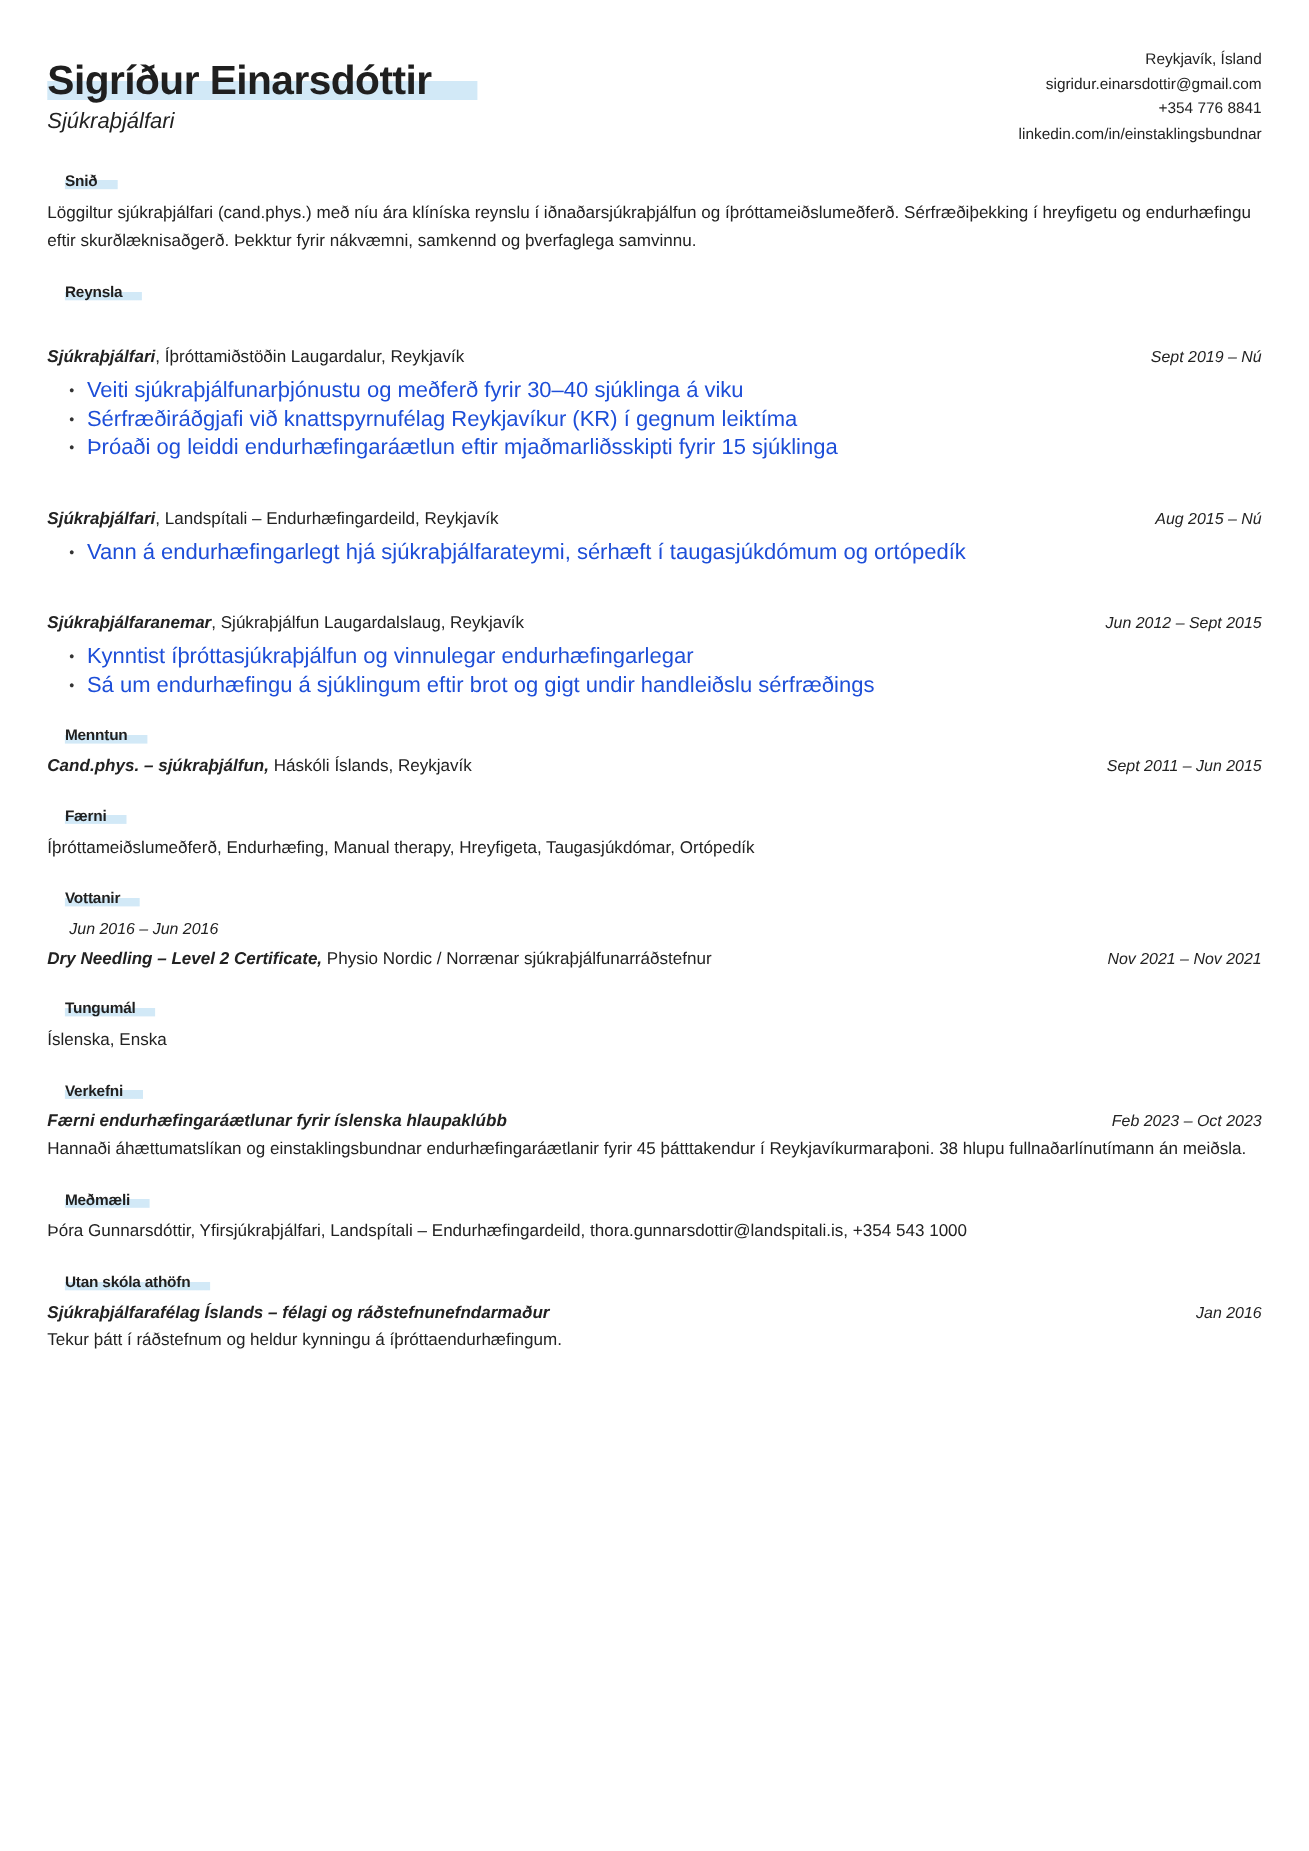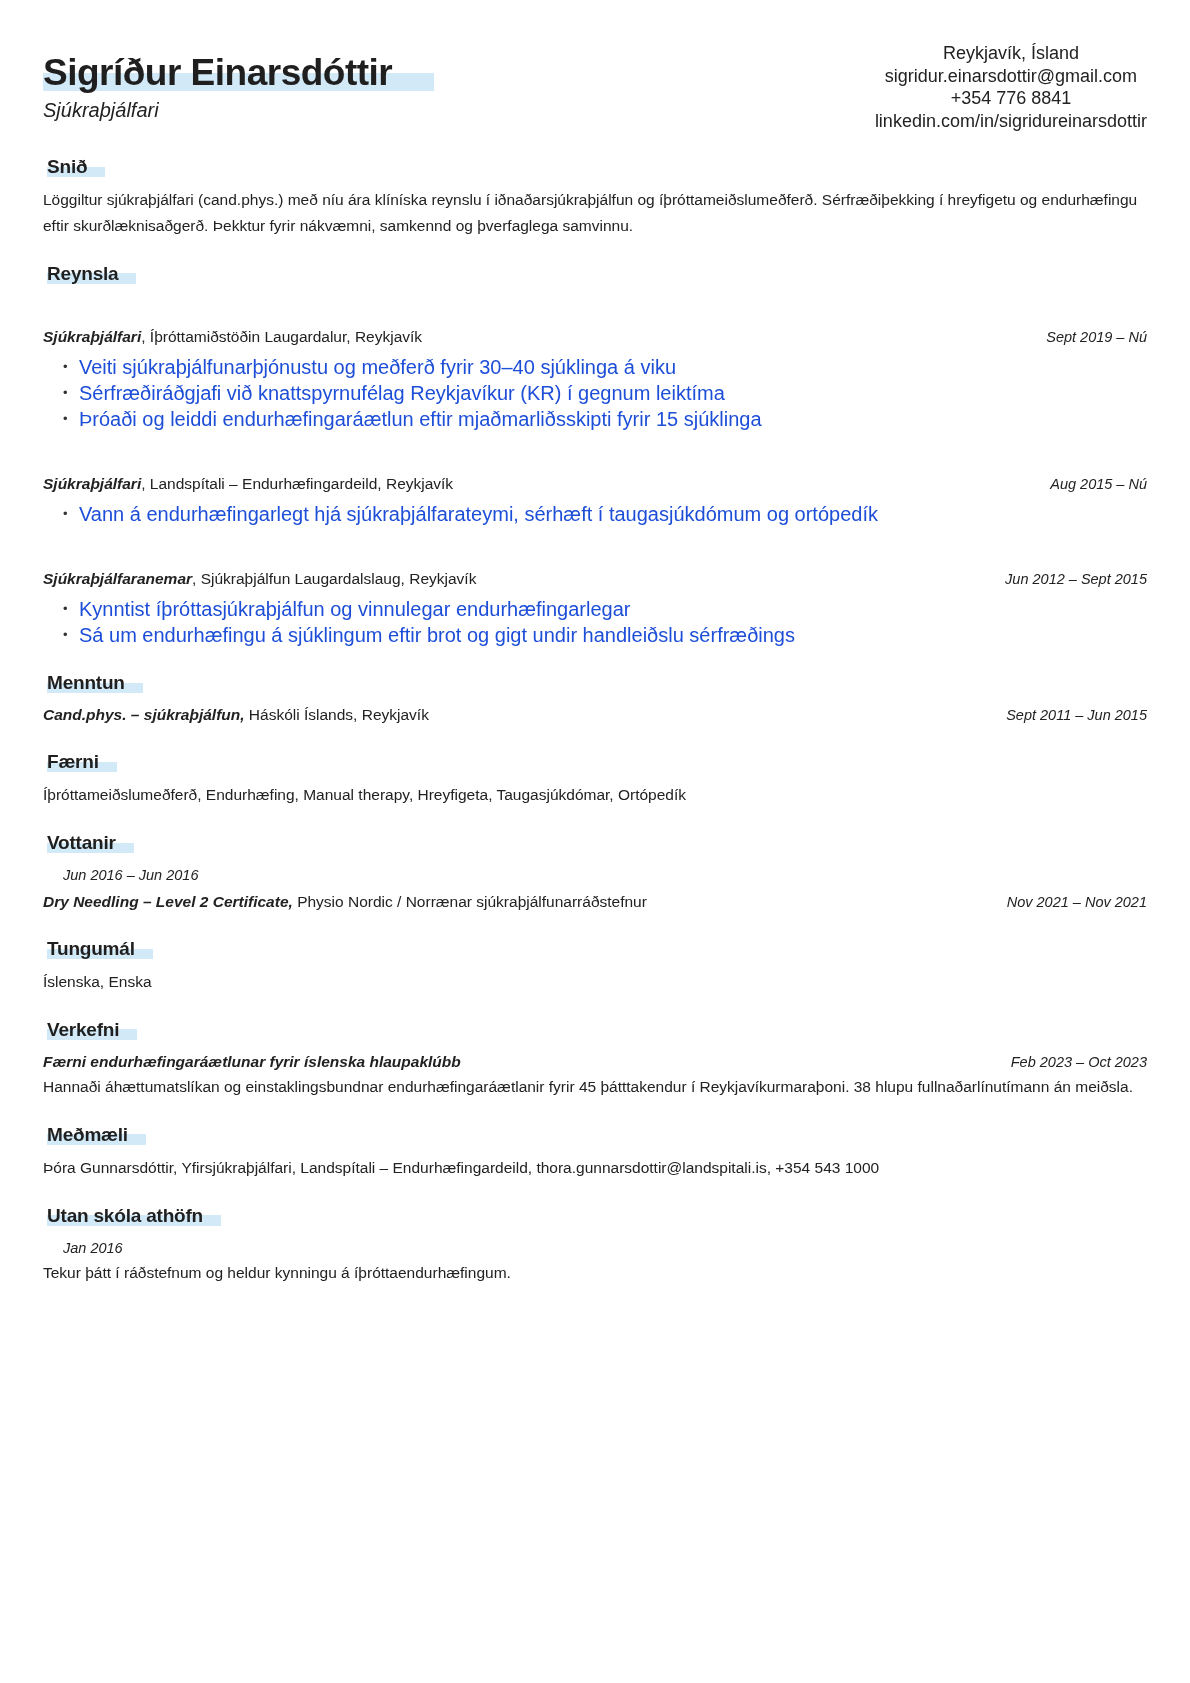--- a/index.html
+++ b/index.html
@@ -30,25 +30,25 @@
     display:inline-block;
   }
   h1 .hl{
     background:linear-gradient(to bottom, transparent 52%, var(--hl) 52%, var(--hl) 96%, transparent 96%);
     padding-right:42px;
   }
   .job-title{
     font-size:20px;font-style:italic;margin-top:4px;color:#222;
   }
   .contact{
-    text-align:center;font-size:18px;line-height:22.5px;padding-top:2px;color:#222;
+    text-align:right;font-size:14px;line-height:22.5px;padding-top:2px;color:#222;
   }
   
   h2{
-    font-size:19px;font-weight:700;margin:24px 0 9px 4px;letter-spacing:-0.2px;
+    font-size:14px;font-weight:700;margin:24px 0 9px 16px;letter-spacing:-0.2px;
   }
   h2 .hl{
     background:linear-gradient(to bottom, transparent 50%, var(--hl) 50%);
     padding-right:18px;
   }
   .para{
     font-size:15.5px;line-height:26px;color:#222;
   }
   .entry{margin-bottom:14px;margin-top:40px;}
   .entry-head{
@@ -80,21 +80,21 @@
 
   <header class="top">
     <div class="identity">
       <h1><span class="hl">Sigríður Einarsdóttir</span></h1>
       <div class="job-title">Sjúkraþjálfari</div>
     </div>
     <div class="contact">
       <div>Reykjavík, Ísland</div>
       <div>sigridur.einarsdottir@gmail.com</div>
       <div>+354 776 8841</div>
-      <div>linkedin.com/in/sigridureinarsdottir</div>
+      <div>linkedin.com/in/einstaklingsbundnar</div>
     </div>
   </header>
 
   <section>
     <h2><span class="hl">Snið</span></h2>
     <p class="para">Löggiltur sjúkraþjálfari (cand.phys.) með níu ára klíníska reynslu í iðnaðarsjúkraþjálfun og íþróttameiðslumeðferð. Sérfræðiþekking í hreyfigetu og endurhæfingu eftir skurðlæknisaðgerð. Þekktur fyrir nákvæmni, samkennd og þverfaglega samvinnu.</p>
   </section>
 
   <section>
     <h2><span class="hl">Reynsla</span></h2>
@@ -172,18 +172,19 @@
   </section>
 
   <section>
     <h2><span class="hl">Meðmæli</span></h2>
     <p class="sub-para"><span class="name-bold">Þóra Gunnarsdóttir</span><span>, Yfirsjúkraþjálfari, Landspítali – Endurhæfingardeild, thora.gunnarsdottir@landspitali.is, +354 543 1000</span></p>
   </section>
 
   <section>
     <h2><span class="hl">Utan skóla athöfn</span></h2>
     <div class="entry-head">
+      <div class="entry-title"><span class="role">Sjúkraþjálfarafélag Íslands – félagi og ráðstefnunefndarmaður</span></div>
       <div class="dates">Jan 2016</div>
     </div>
     <p class="sub-para">Tekur þátt í ráðstefnum og heldur kynningu á íþróttaendurhæfingum.</p>
   </section>
 
 </div>
 
 </body></html>

